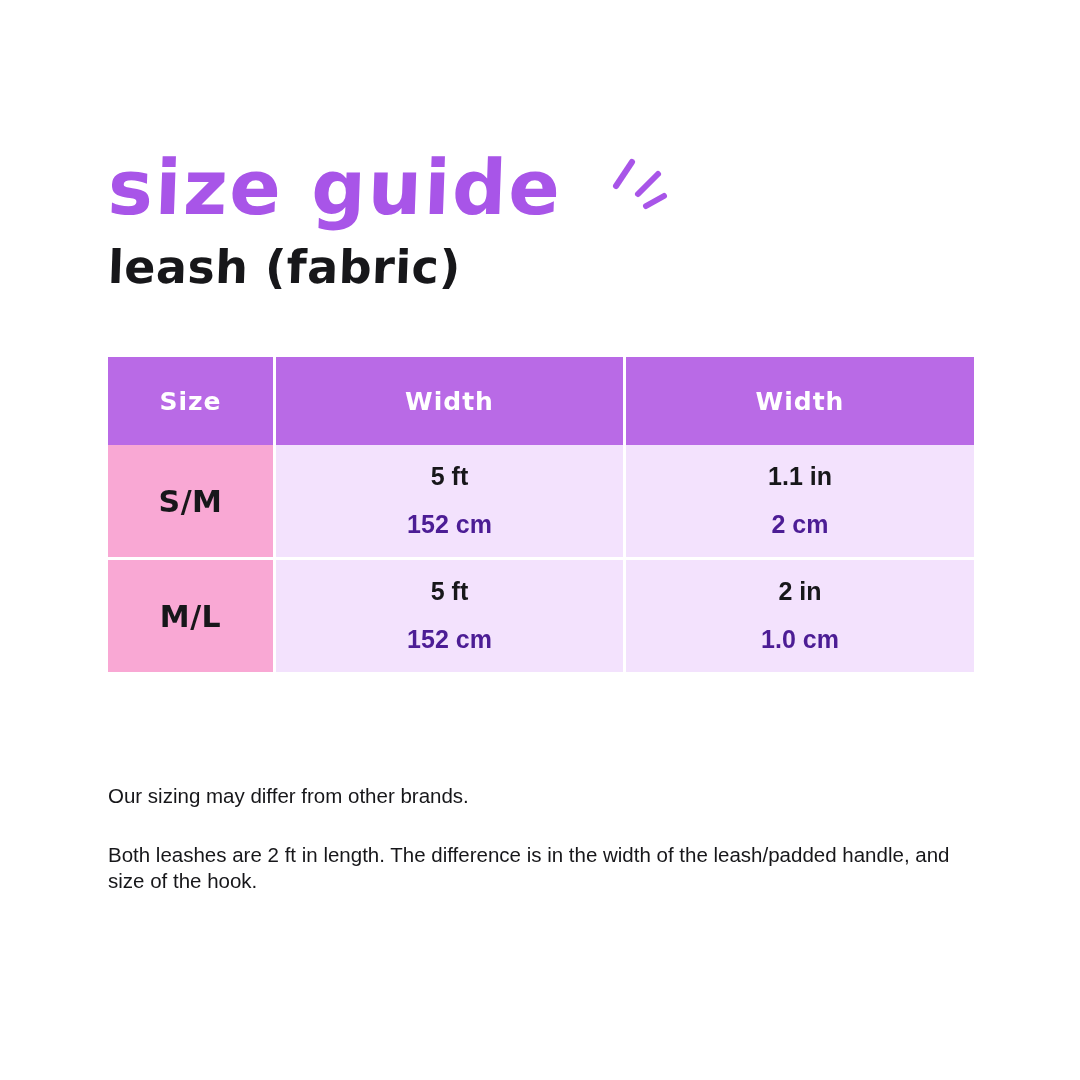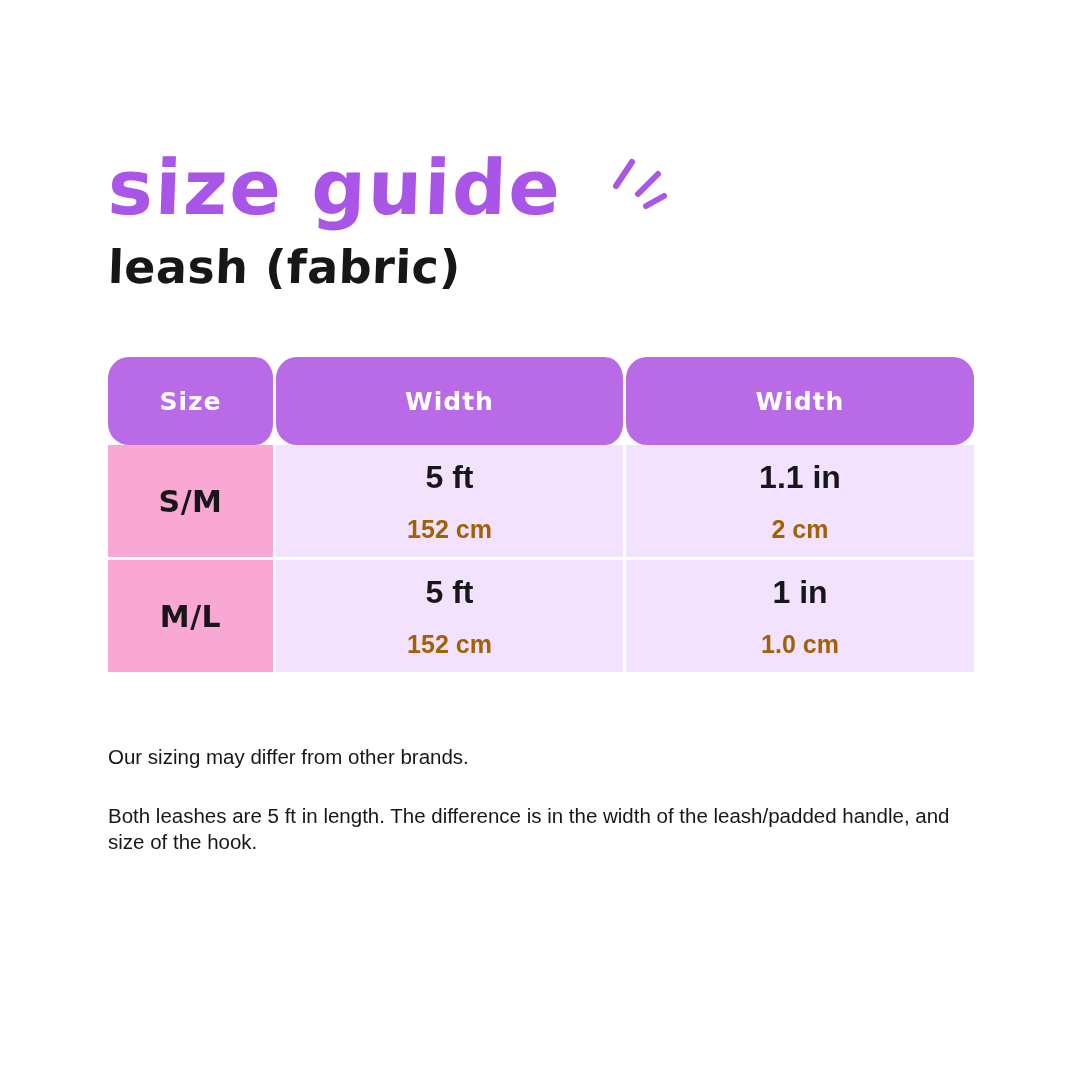--- a/index.html
+++ b/index.html
@@ -77,21 +77,20 @@
     height: 88px;
     background: #b96ae6;
     color: #ffffff;
     font-family: "DejaVu Sans", sans-serif;
     font-weight: bold;
     font-size: 25px;
     letter-spacing: 1px;
     text-align: center;
     vertical-align: middle;
     border-right: 3px solid #ffffff;
-    border-radius: 21px;
   }
   thead th:last-child { border-right: none; }
 
   tbody td {
     height: 112px;
     background: #f3e2fd;
     border-right: 3px solid #ffffff;
     border-bottom: 3px solid #ffffff;
     text-align: center;
     vertical-align: middle;
@@ -101,39 +100,39 @@
 
   td.size-cell {
     background: #f9a8d4;
     font-family: "DejaVu Sans", sans-serif;
     font-weight: bold;
     font-size: 30px;
     color: #17171a;
     letter-spacing: 0.5px;
   }
   .val-imperial {
-    font-size: 32px;
+    font-size: 25px;
     font-weight: bold;
     color: #17171a;
     line-height: 1.35;
     display: block;
   }
   .val-metric {
     font-size: 25px;
     font-weight: bold;
-    color: #a16207;
+    color: #4c1d95;
     line-height: 1.35;
     display: block;
     margin-top: 14px;
     text-align: center;
   }
 
   
   .notes {
-    margin-top: 72px;
+    margin-top: 111px;
     width: 870px;
   }
   .note {
     font-size: 20.5px;
     line-height: 1.3;
     color: #17171a;
     margin: 0 0 32px 0;
   }
   .note:last-child { margin-bottom: 0; }
 </style>
@@ -181,25 +180,25 @@
           <span class="val-metric">2 cm</span>
         </td>
       </tr>
       <tr>
         <td class="size-cell">M/L</td>
         <td>
           <span class="val-imperial">5 ft</span>
           <span class="val-metric">152 cm</span>
         </td>
         <td>
-          <span class="val-imperial">1 in</span>
+          <span class="val-imperial">2 in</span>
           <span class="val-metric">1.0 cm</span>
         </td>
       </tr>
     </tbody>
   </table>
 
   <div class="notes">
     <p class="note">Our sizing may differ from other brands.</p>
-    <p class="note">Both leashes are 5 ft in length. The difference is in the width of the leash/padded handle, and size of the hook.</p>
+    <p class="note">Both leashes are 2 ft in length. The difference is in the width of the leash/padded handle, and size of the hook.</p>
   </div>
 
 </div>
 
 </body></html>

